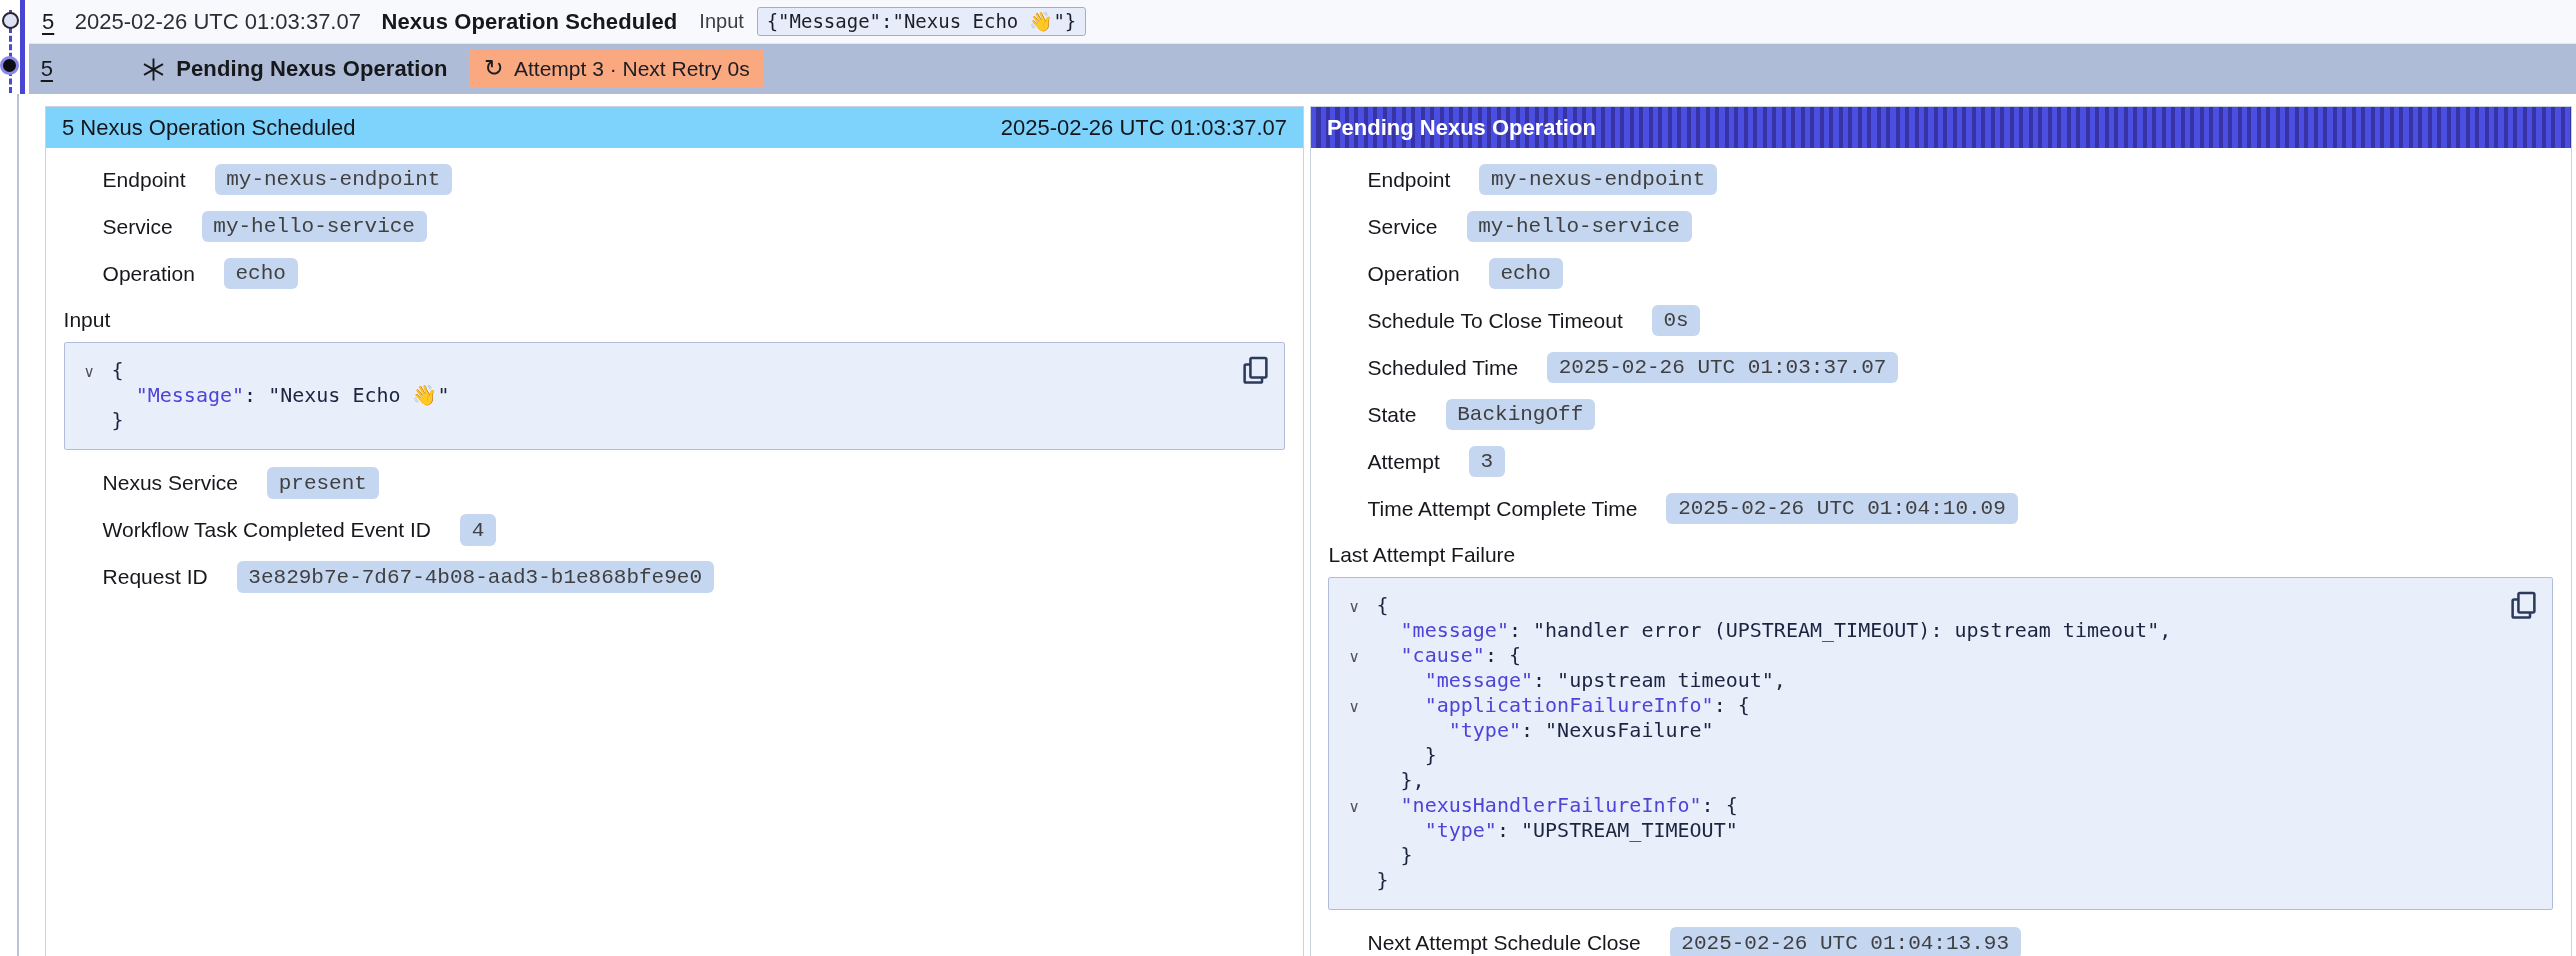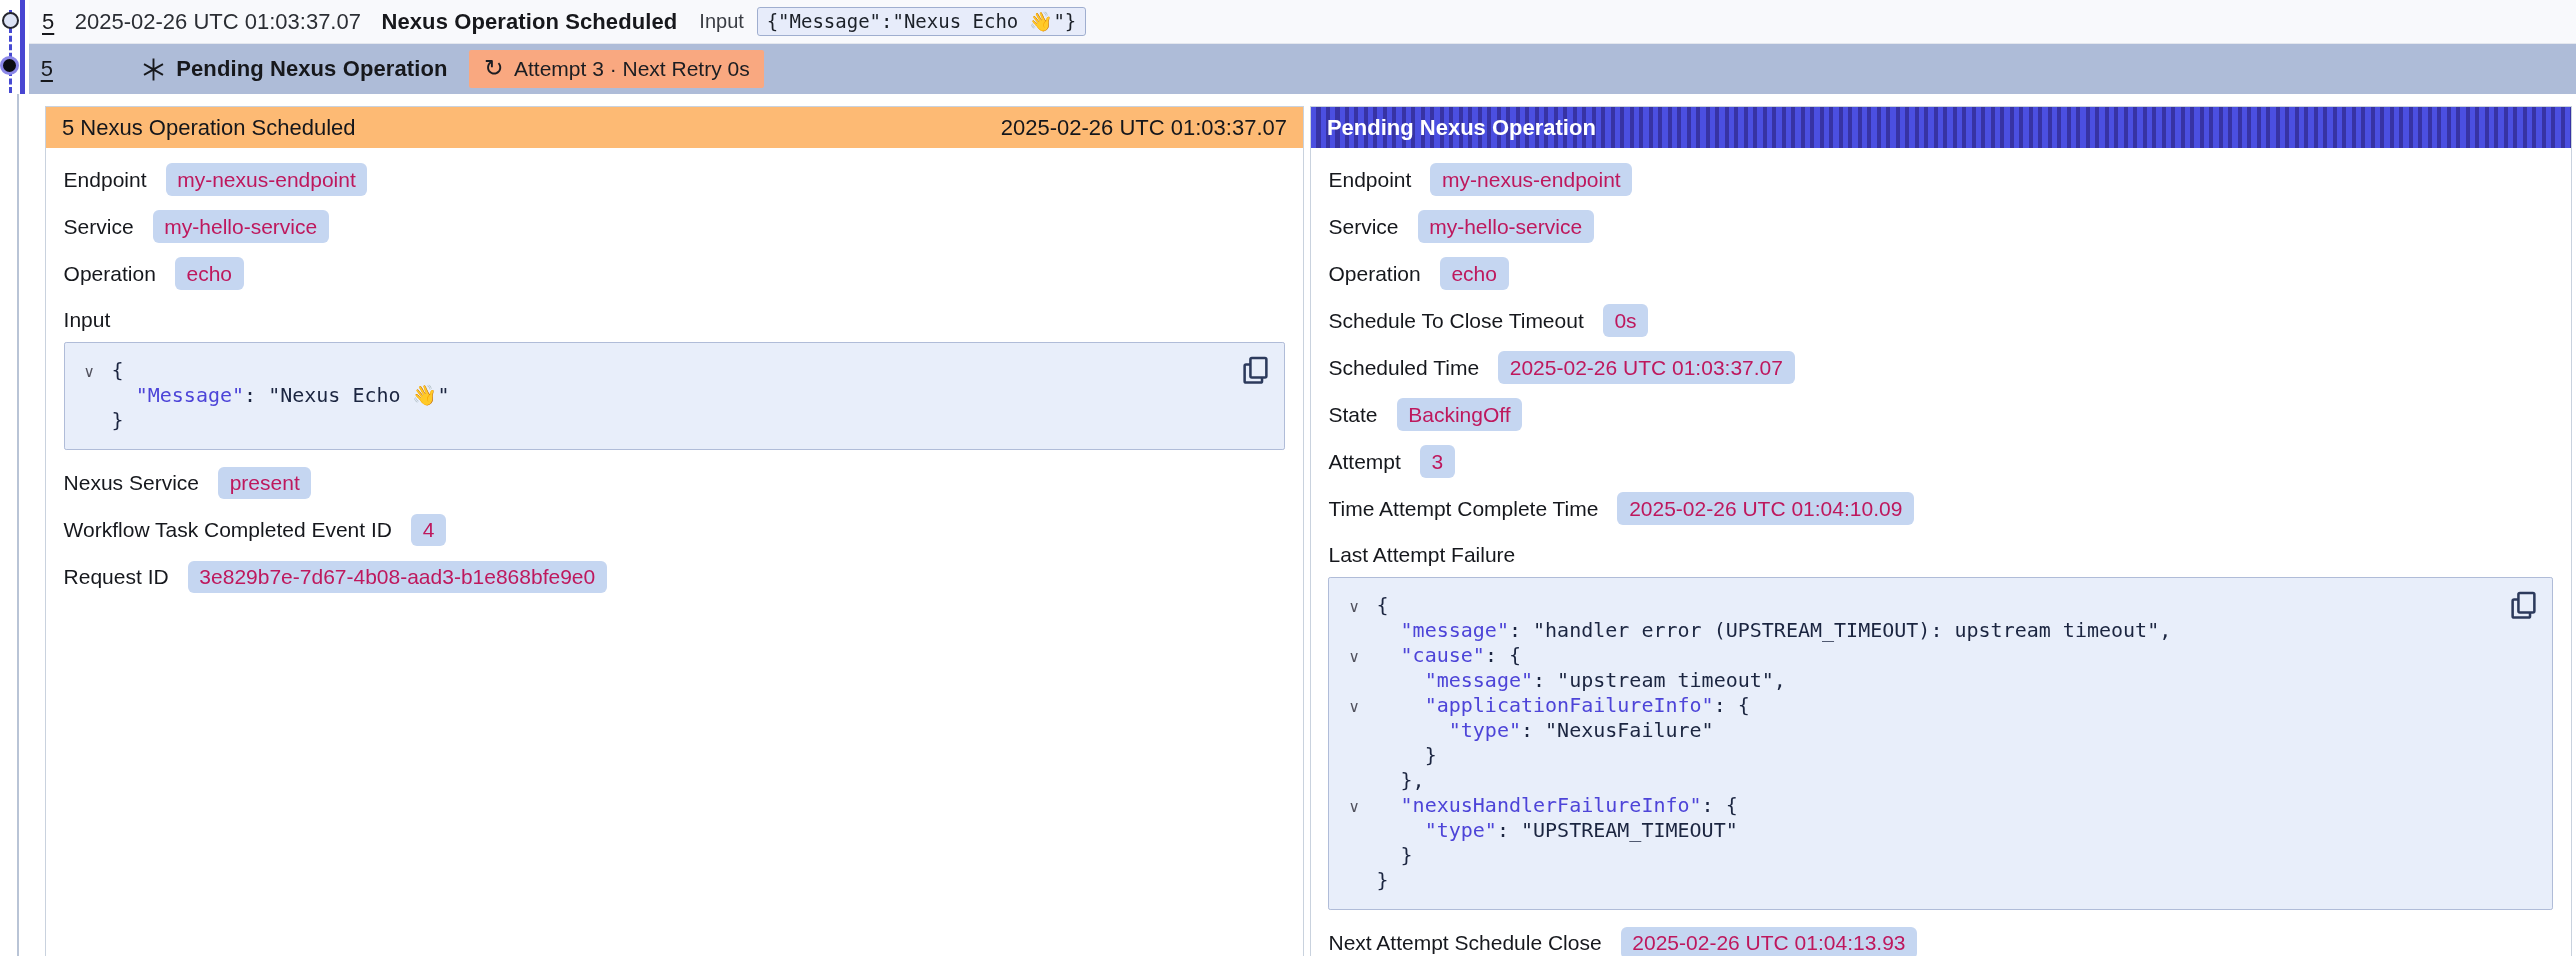--- a/index.html
+++ b/index.html
@@ -45,33 +45,33 @@
   }
   .retry-glyph { font-size:23.4px; margin-right:10.3px; line-height:1; }
 
   
   .panels { position:absolute; left:45px; right:4.4px; top:106px; bottom:-14.6px; display:flex; gap:5.9px; }
   .panel  { border:1.5px solid #c9d2de; background:#fff; overflow:hidden; }
   .panel.left  { width:1259px; flex:0 0 auto; }
   .panel.right { flex:1 1 auto; }
   .panel-header {
     height:41px; display:flex; align-items:center; justify-content:space-between;
-    padding:0 16px; background:#fdba74; font-size:22px; font-weight:500; color:#14161b;
+    padding:0 16px; background:#7dd3fc; font-size:22px; font-weight:500; color:#14161b;
   }
   .panel-header.striped {
     background:repeating-linear-gradient(90deg, #4b4fe1 0 5.1px, #3733a4 5.1px 9.5px);
     color:#ffffff; font-weight:600; justify-content:flex-start;
   }
   .panel-body { padding:14.6px 17.6px; }
 
-  .field { display:flex; align-items:center; gap:19px; height:34px; margin-bottom:13px; font-size:21px; }
+  .field { display:flex; align-items:center; gap:29px; height:34px; margin-bottom:13px; font-size:21px;margin-left:39px; }
   .flabel { color:#16181d; white-space:nowrap; }
   .badge {
-    background:#c5d6f1; border-radius:5.9px; padding:4.4px 11.7px; color:#be185d;
-    font-size:21px; white-space:nowrap;
+    background:#c5d6f1; border-radius:5.9px; padding:4.4px 11.7px; color:#404040;
+    font-size:21px; white-space:nowrap;font-family:Liberation Mono, monospace;
   }
   .section-label { font-size:21px; color:#16181d; margin:17.6px 0 10.3px; }
   .link-val { color:#111319; text-decoration:underline; text-underline-offset:5.1px; text-decoration-thickness:1.5px; cursor:pointer; font-size:21px; }
 
   
   .codeblock {
     position:relative; background:#e8eefa; border:1.5px solid #b0bcd8; border-radius:2.2px;
     padding:14.6px 51px 16px 47px; font-family:"DejaVu Sans Mono", monospace;
     font-size:20px; line-height:25px; color:#1b2540; margin-bottom:16px;
   }

